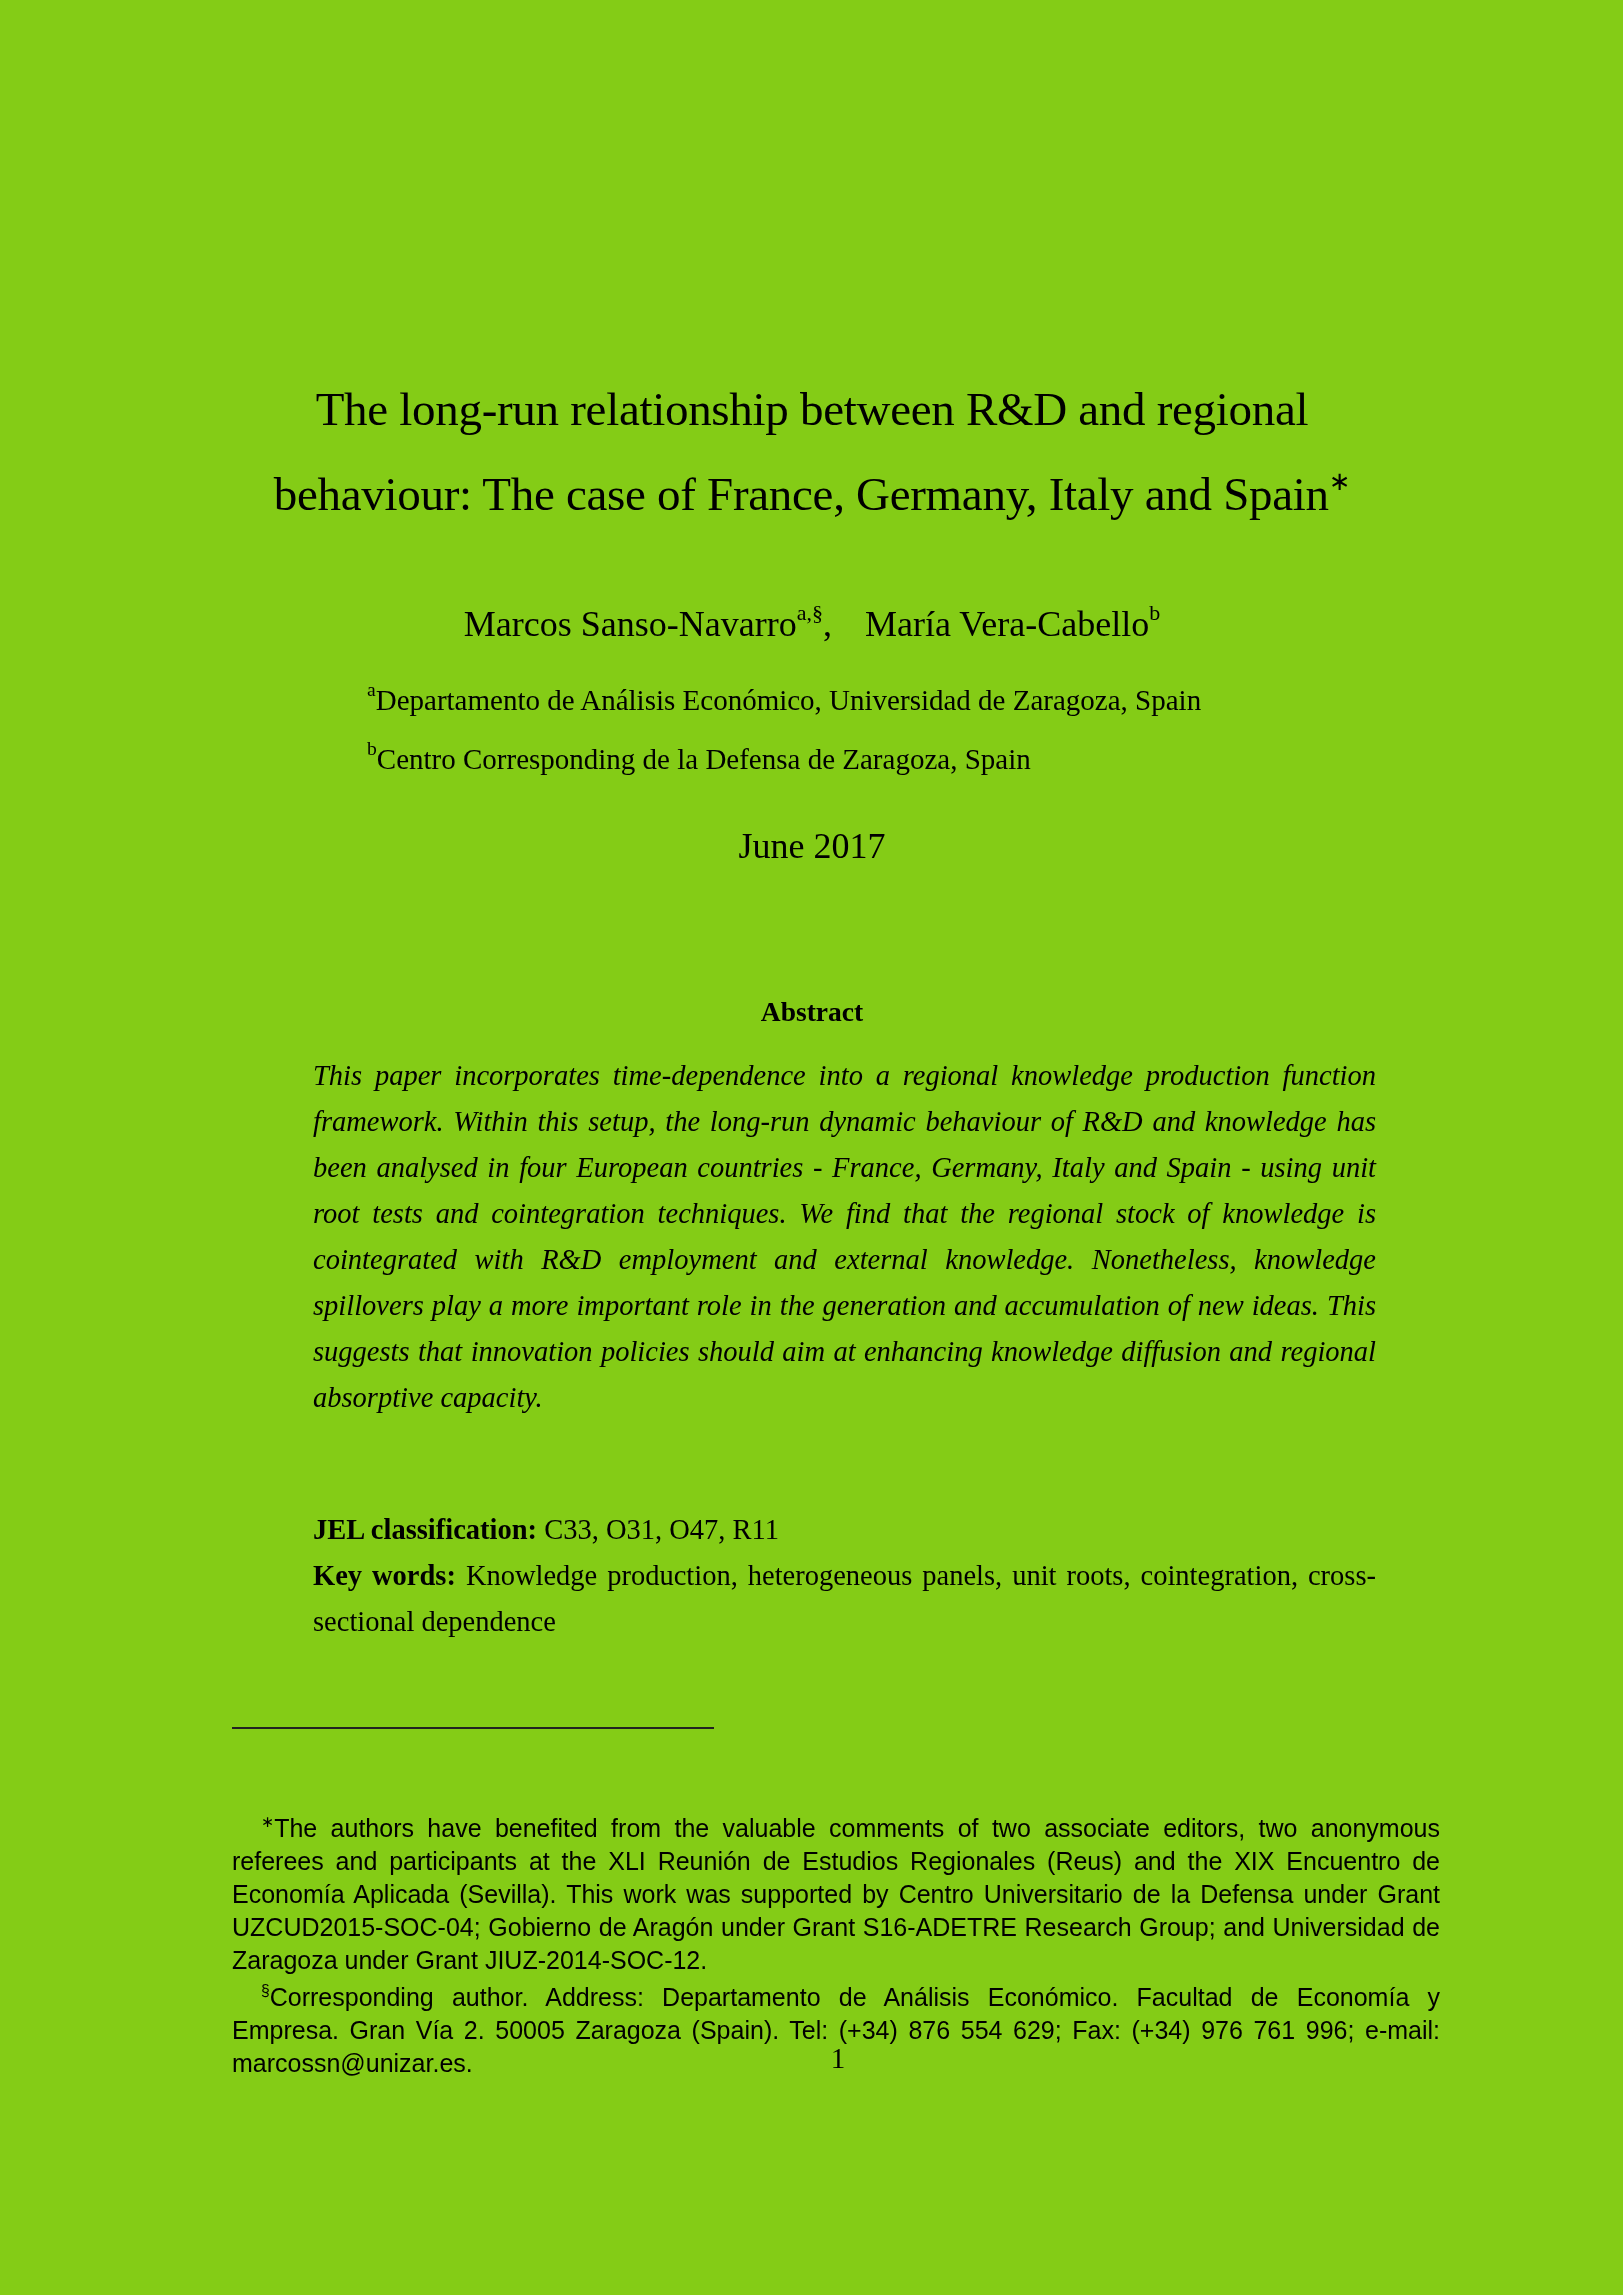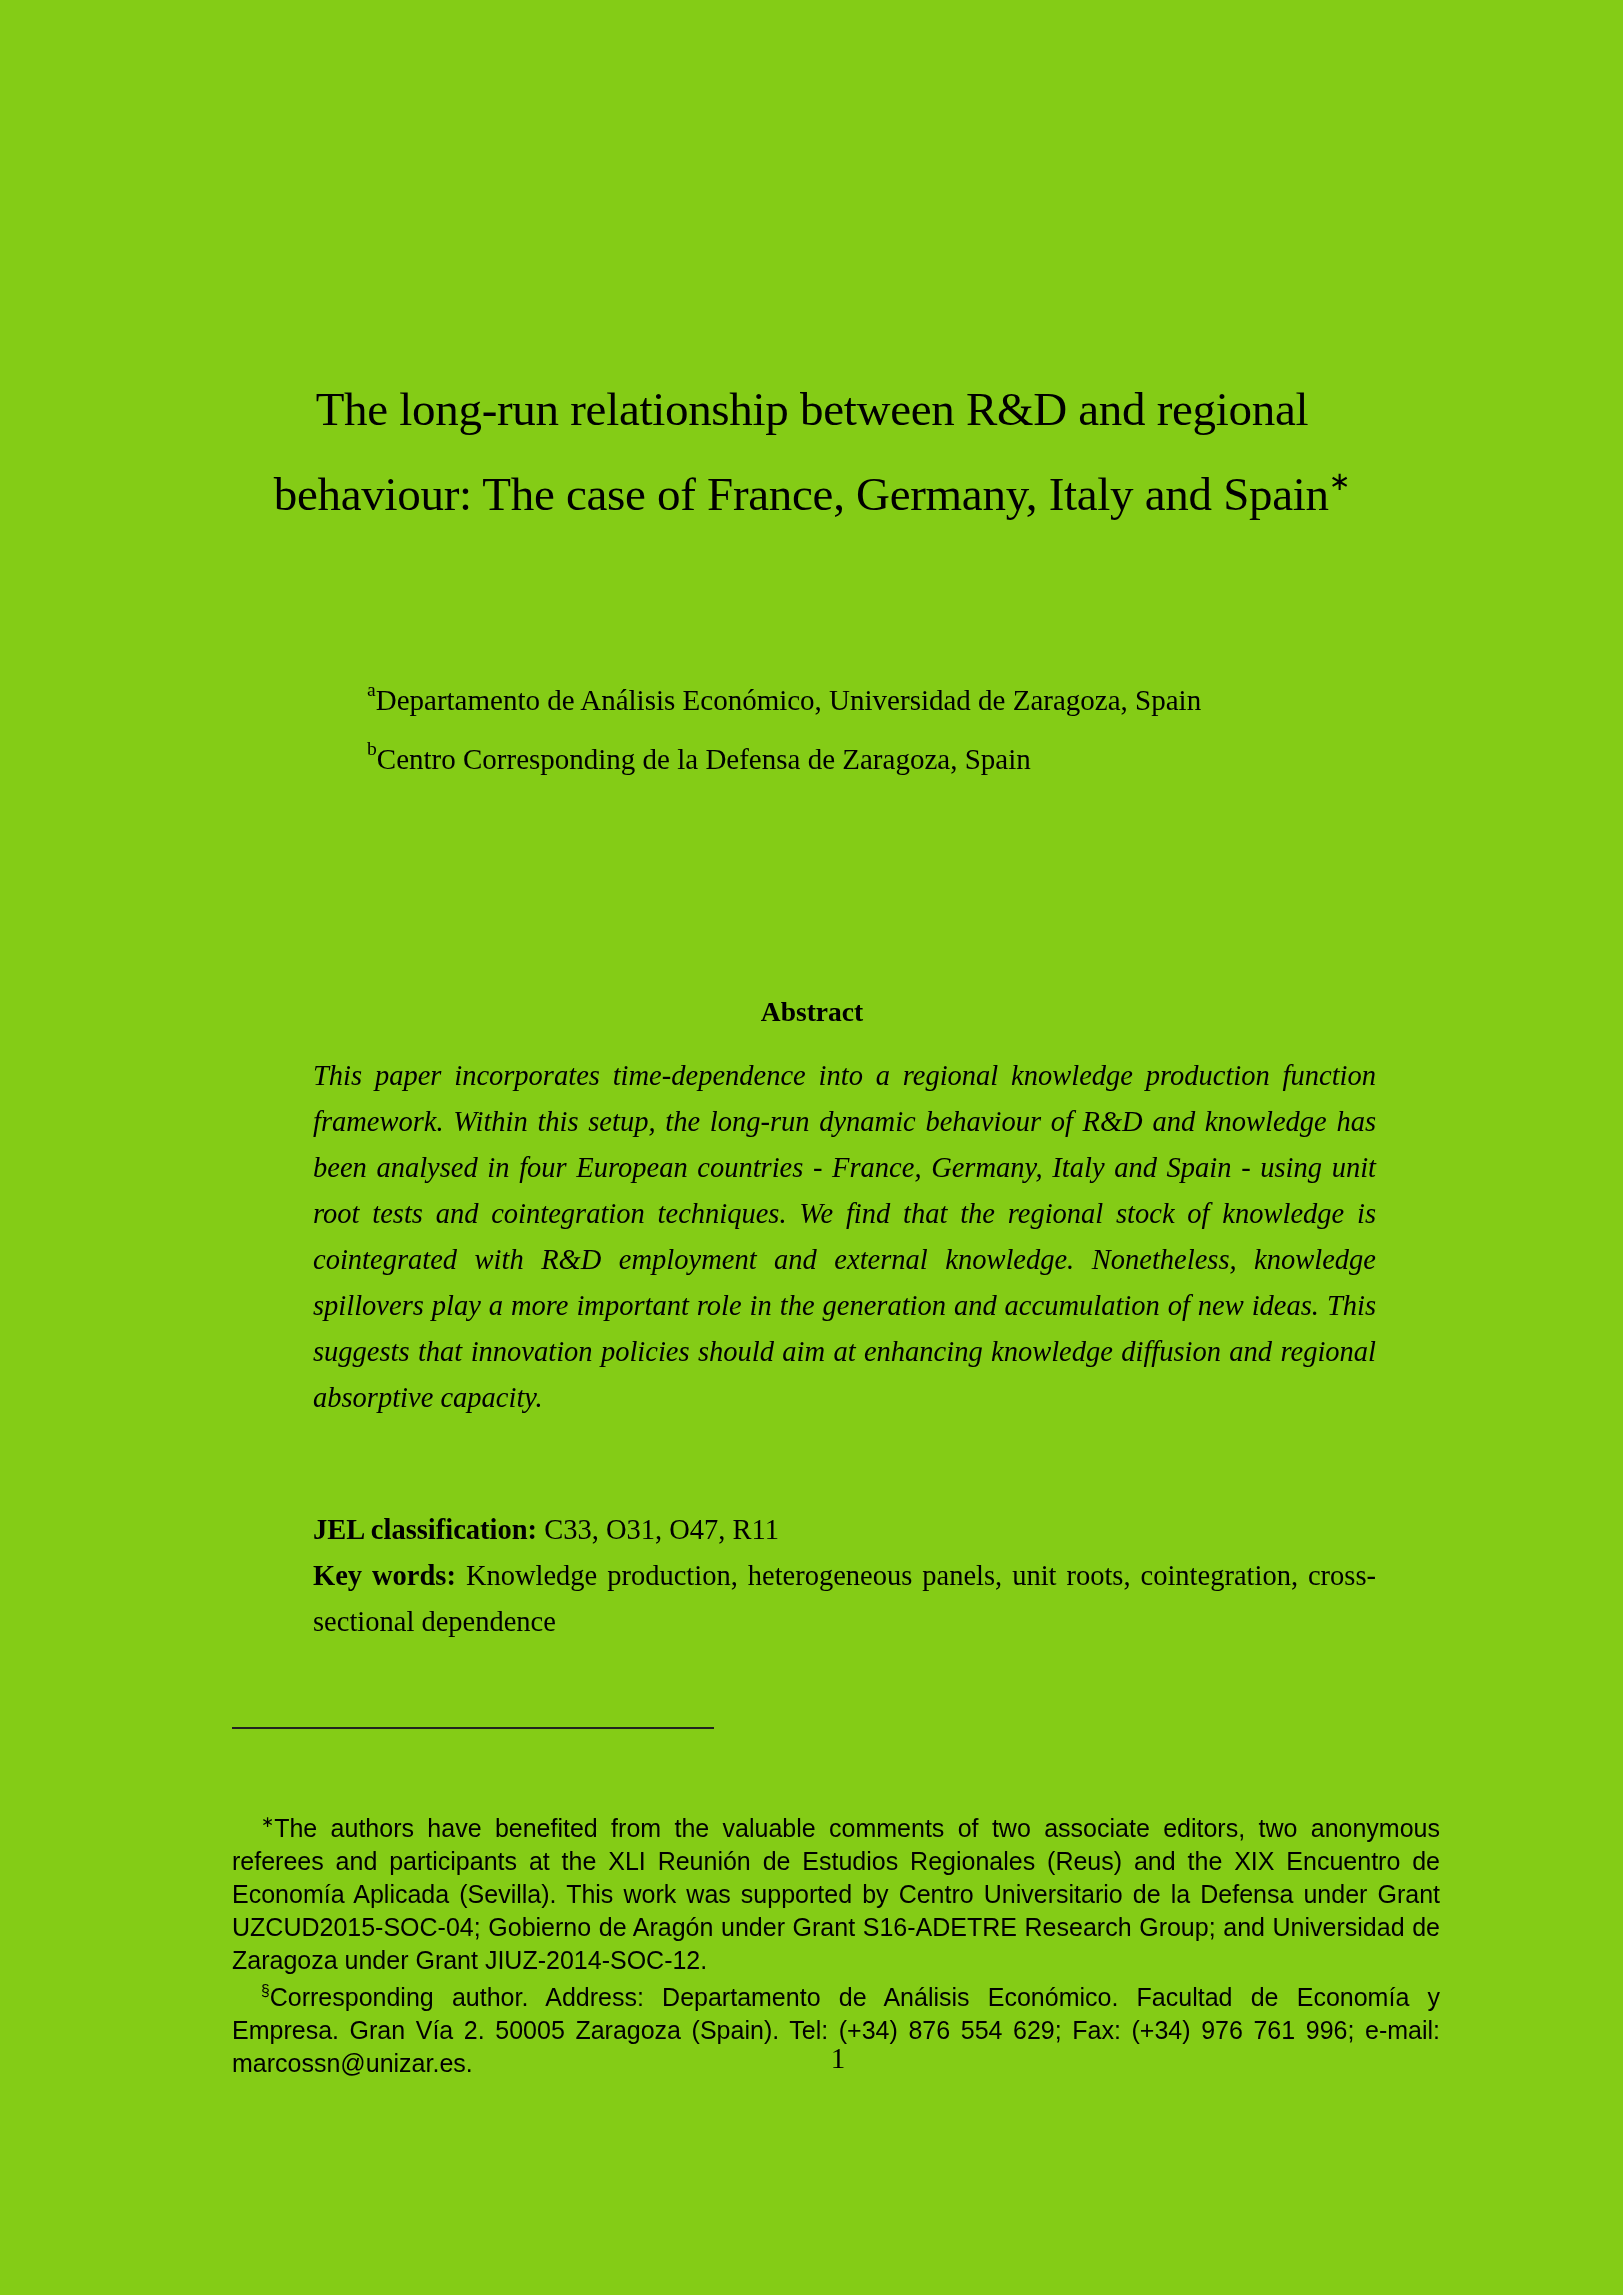--- a/index.html
+++ b/index.html
@@ -53,28 +53,32 @@
 </head>
 <body>
 
 <div class="page">
 
   <div class="title-block">
     <span class="title-line">The long-run relationship between R&amp;D and regional</span>
     <span class="title-line"><span>behaviour: The case of France, Germany, Italy and Spain</span><sup>∗</sup></span>
   </div>
 
+  <div class="authors">
+    <span>Marcos Sanso-Navarro</span><sup>a,§</sup><span>,</span><span class="author-sep"></span><span>María Vera-Cabello</span><sup>b</sup>
+  </div>
 
   <div class="affil affil-a">
     <sup>a</sup><span>Departamento de Análisis Económico, Universidad de Zaragoza, Spain</span>
   </div>
   <div class="affil affil-b">
     <sup>b</sup><span>Centro Corresponding de la Defensa de Zaragoza, Spain</span>
   </div>
 
+  <div class="date">June 2017</div>
 
   <div class="abstract-heading">Abstract</div>
   <p class="abstract-body" style="margin:0;">This paper incorporates time-dependence into a regional knowledge production function framework. Within this setup, the long-run dynamic behaviour of R&amp;D and knowledge has been analysed in four European countries - France, Germany, Italy and Spain - using unit root tests and cointegration techniques.  We find that the regional stock of knowledge is cointegrated with R&amp;D employment and external knowledge. Nonetheless, knowledge spillovers play a more important role in the generation and accumulation of new ideas. This suggests that innovation policies should aim at enhancing knowledge diffusion and regional absorptive capacity.</p>
 
   <div class="meta jel">
     <b>JEL classification:</b>
     <span>C33, O31, O47, R11</span>
   </div>
   <div class="meta keywords">
     <b>Key words:</b>

